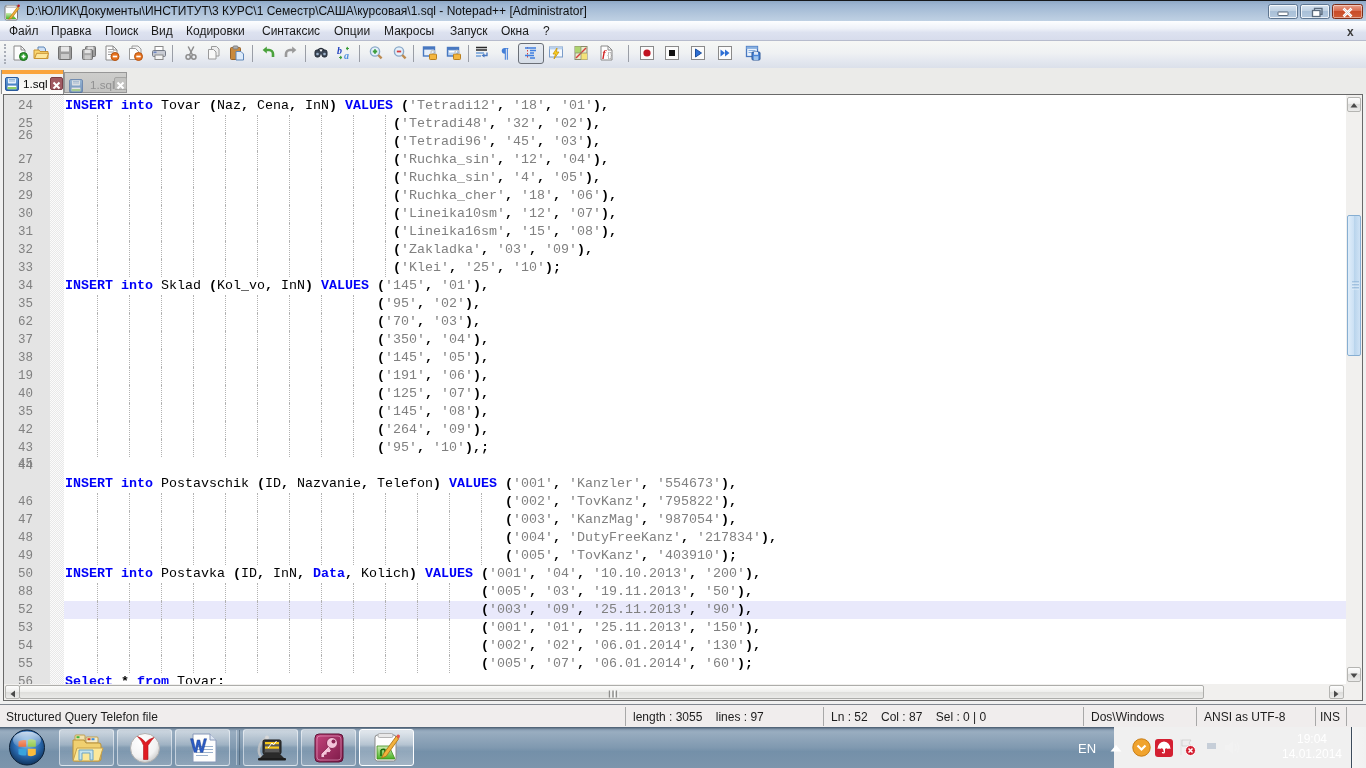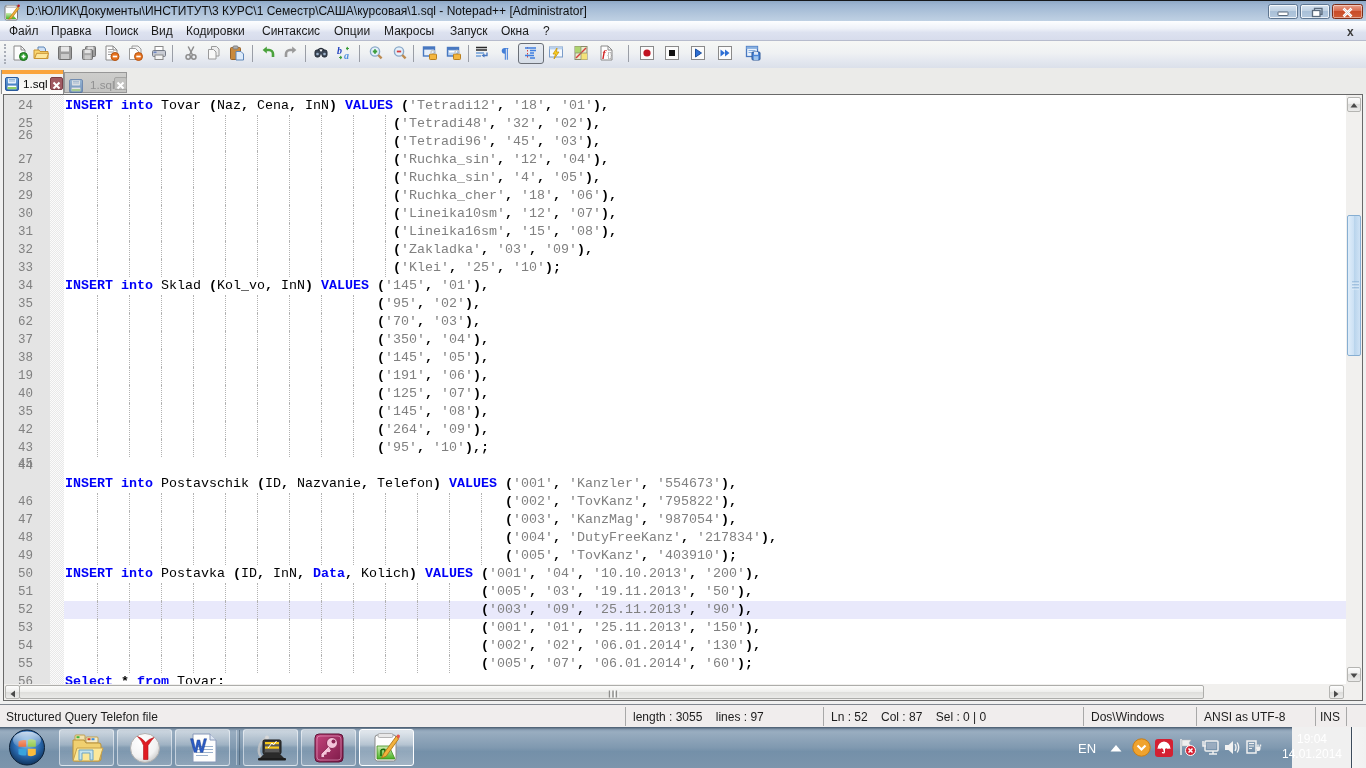--- a/index.html
+++ b/index.html
@@ -47,21 +47,21 @@
 #vscroll{position:absolute;left:1342px;top:0;width:16px;height:589px;background:#f1f0ee;z-index:6}
 #hscroll{position:absolute;left:0;top:589px;width:1342px;height:16px;background:#f1f0ee;z-index:6}
 .sbtn{position:absolute;background:linear-gradient(180deg,#fdfdfd,#ececeb 50%,#dcdcda 50%,#ececeb);border:1px solid #b5b5b2;border-radius:2px}
 #vthumb{position:absolute;left:1px;top:120px;width:14px;height:141px;border:1px solid #86aed2;border-radius:2px;background:linear-gradient(90deg,#e0eefa,#cbe0f4 50%,#b8d4ec 50%,#cfe2f5)}
 #hthumb{position:absolute;left:15px;top:1px;width:1185px;height:14px;border:1px solid #adadaa;border-radius:2px;background:linear-gradient(180deg,#fcfcfb,#eeeeec 50%,#dededb 50%,#eaeae8)}
 
 #status{position:absolute;left:0;top:704px;width:1366px;height:23px;background:#f0eded;border-top:1px solid #828790;font-size:12px;color:#1c1c1c}
 #status span{position:absolute;top:5px}
 .ssep{position:absolute;top:2px;height:19px;width:1px;background:#a8a8a8}
 
-#taskbar{position:absolute;left:0;top:727px;width:1292px;height:41px;
+#taskbar{position:absolute;left:0;top:727px;width:1114px;height:41px;
  background:linear-gradient(180deg,#46586c 0%,#8ca1b6 7%,#99adc0 12%,#8099b0 50%,#7490a9 60%,#7c95ac 100%)}
 .tbtn{position:absolute;top:2px;width:55px;height:37px;border:1px solid rgba(250,252,255,.55);border-radius:3px;
  background:linear-gradient(180deg,rgba(255,255,255,.5),rgba(255,255,255,.22) 42%,rgba(255,255,255,.05) 50%,rgba(255,255,255,.16))}
 .tbtn svg{display:block;margin:2px auto 0}
 #nppbtn{background:linear-gradient(180deg,rgba(255,255,255,.72),rgba(255,255,255,.4) 42%,rgba(255,255,255,.18) 50%,rgba(255,255,255,.3));border-color:#fdfeff}
 </style></head>
 <body>
 
 <div id="titlebar">
 <svg style="position:absolute;left:4px;top:2.5px" width="17" height="17" viewBox="0 0 17 17">
@@ -338,21 +338,21 @@
 <div class="gn" style="top:308px">35</div>
 <div class="gn" style="top:326px">42</div>
 <div class="gn" style="top:344px">43</div>
 <div class="gn" style="top:362px">44</div>
 <div class="gn" style="top:360px">45</div>
 <div class="gn" style="top:398px">46</div>
 <div class="gn" style="top:416px">47</div>
 <div class="gn" style="top:434px">48</div>
 <div class="gn" style="top:452px">49</div>
 <div class="gn" style="top:470px">50</div>
-<div class="gn" style="top:488px">51</div>
+<div class="gn" style="top:488px">88</div>
 <div class="gn" style="top:506px">52</div>
 <div class="gn" style="top:524px">53</div>
 <div class="gn" style="top:542px">54</div>
 <div class="gn" style="top:560px">55</div>
 <div class="gn" style="top:578px">56</div>
 <div class="ln" style="top:2px"><span class="k">INSERT</span> <span class="k">into</span> Tovar <span class="o">(</span>Naz<span class="o">,</span> Cena<span class="o">,</span> InN<span class="o">)</span> <span class="k">VALUES</span> <span class="o">(</span><span class="s">'Tetradi12'</span><span class="o">,</span> <span class="s">'18'</span><span class="o">,</span> <span class="s">'01'</span><span class="o">),</span></div>
 <div class="ln" style="top:20px">                                         <span class="o">(</span><span class="s">'Tetradi48'</span><span class="o">,</span> <span class="s">'32'</span><span class="o">,</span> <span class="s">'02'</span><span class="o">),</span></div>
 <div class="ln" style="top:38px">                                         <span class="o">(</span><span class="s">'Tetradi96'</span><span class="o">,</span> <span class="s">'45'</span><span class="o">,</span> <span class="s">'03'</span><span class="o">),</span></div>
 <div class="ln" style="top:56px">                                         <span class="o">(</span><span class="s">'Ruchka_sin'</span><span class="o">,</span> <span class="s">'12'</span><span class="o">,</span> <span class="s">'04'</span><span class="o">),</span></div>
 <div class="ln" style="top:74px">                                         <span class="o">(</span><span class="s">'Ruchka_sin'</span><span class="o">,</span> <span class="s">'4'</span><span class="o">,</span> <span class="s">'05'</span><span class="o">),</span></div>

